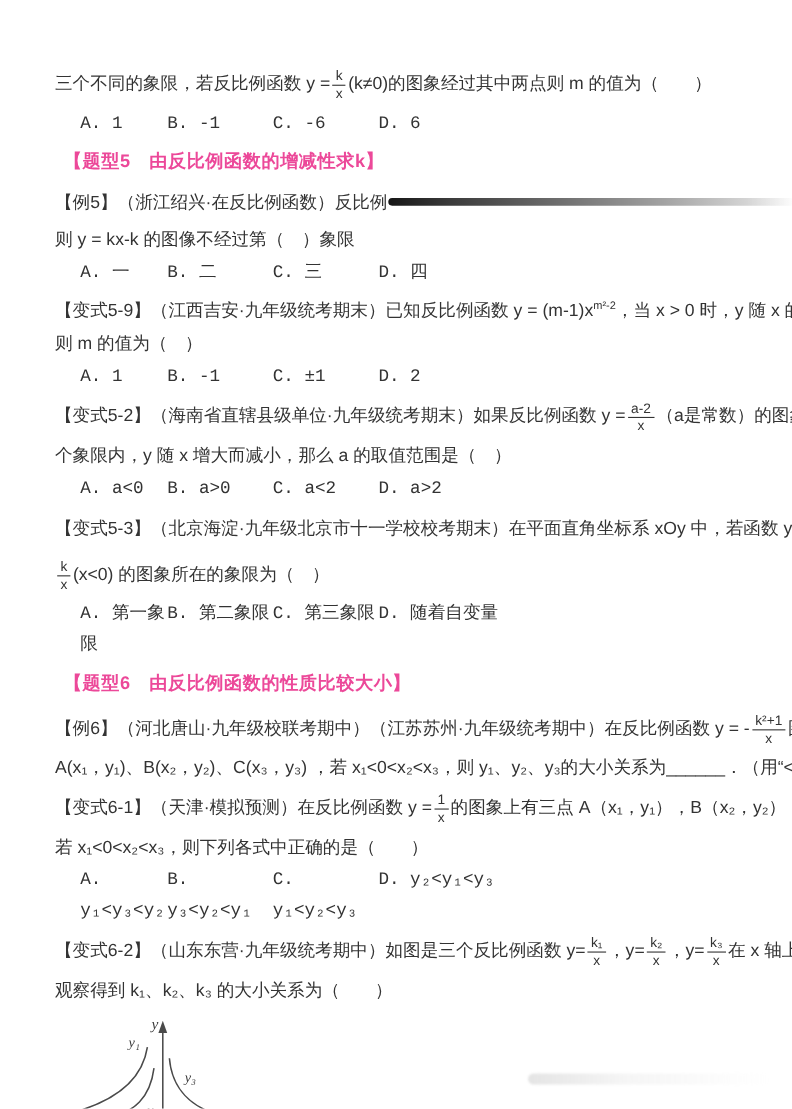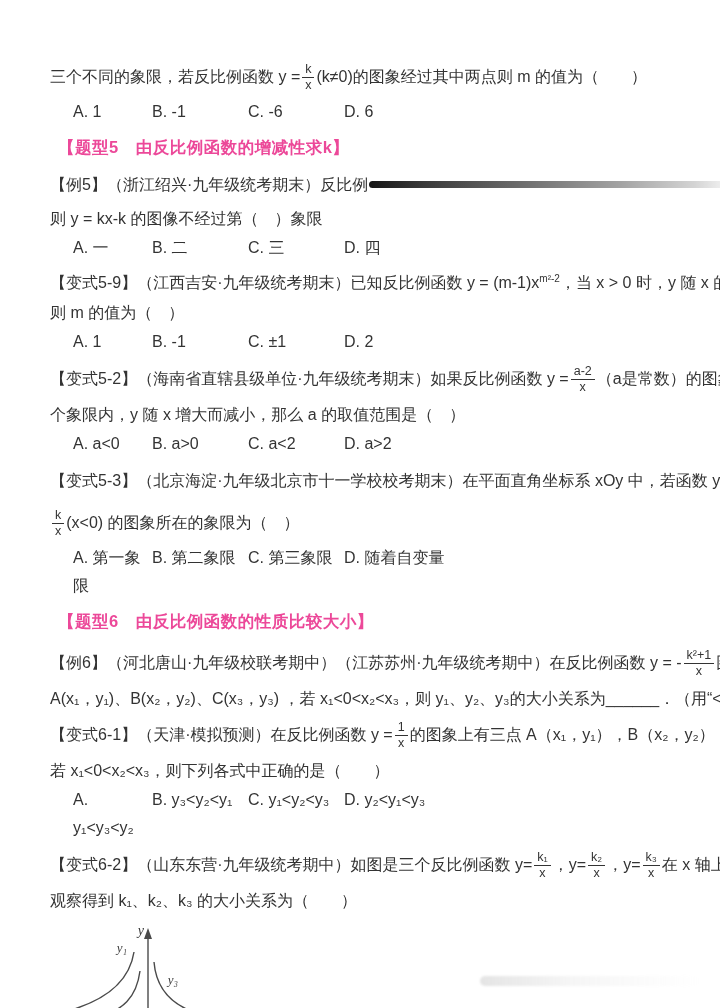--- a/index.html
+++ b/index.html
@@ -14,21 +14,21 @@
   .content{position:absolute;left:50px;top:56px;width:622px;}
   .line{line-height:30px;min-height:30px;white-space:nowrap;}
   .tall{line-height:42px;min-height:42px;display:flex;align-items:center;white-space:nowrap;}
   .tall > span{flex:0 0 auto;}
   .heading{
     font-size:16.5px;font-weight:700;color:#ec4899;
     letter-spacing:0.5px;line-height:26px;margin:8px 0 8px 8px;
   }
   .opts{
     display:grid;grid-template-columns:79px 96px 96px auto;
-    padding-left:23px;line-height:28px;min-height:28px;margin-bottom:2px;
+    padding-left:23px;line-height:28px;min-height:28px;margin-bottom:2px;font-family:Liberation Mono, monospace;
   }
   .frac{
     display:inline-flex;flex-direction:column;align-items:center;
     vertical-align:middle;margin:0 2px;font-size:12.5px;line-height:1.2;
   }
   .frac .num{padding:0 3px;border-bottom:1.2px solid #333;}
   .frac .den{padding:0 3px;}
   sup.expo{font-size:10px;vertical-align:6px;letter-spacing:0;}
   .redaction{
     display:inline-block;width:370px;height:7px;margin-left:1px;
@@ -65,21 +65,21 @@
       <span>B. -1</span>
       <span>C. -6</span>
       <span>D. 6</span>
     </div>
 
     
     <div class="heading">【题型5　由反比例函数的增减性求k】</div>
 
     
     <div class="line" style="margin-top:10px;">
-      <span>【例5】</span><span>（浙江绍兴·九年级统考期末）反比例</span><span class="redaction"></span>
+      <span>【例5】</span><span>（浙江绍兴·在反比例函数）反比例</span><span class="redaction"></span>
     </div>
     <div class="line" style="margin-top:4px;">则 y = kx-k 的图像不经过第（　）象限</div>
     <div class="opts">
       <span>A. 一</span>
       <span>B. 二</span>
       <span>C. 三</span>
       <span>D. 四</span>
     </div>
 
     

